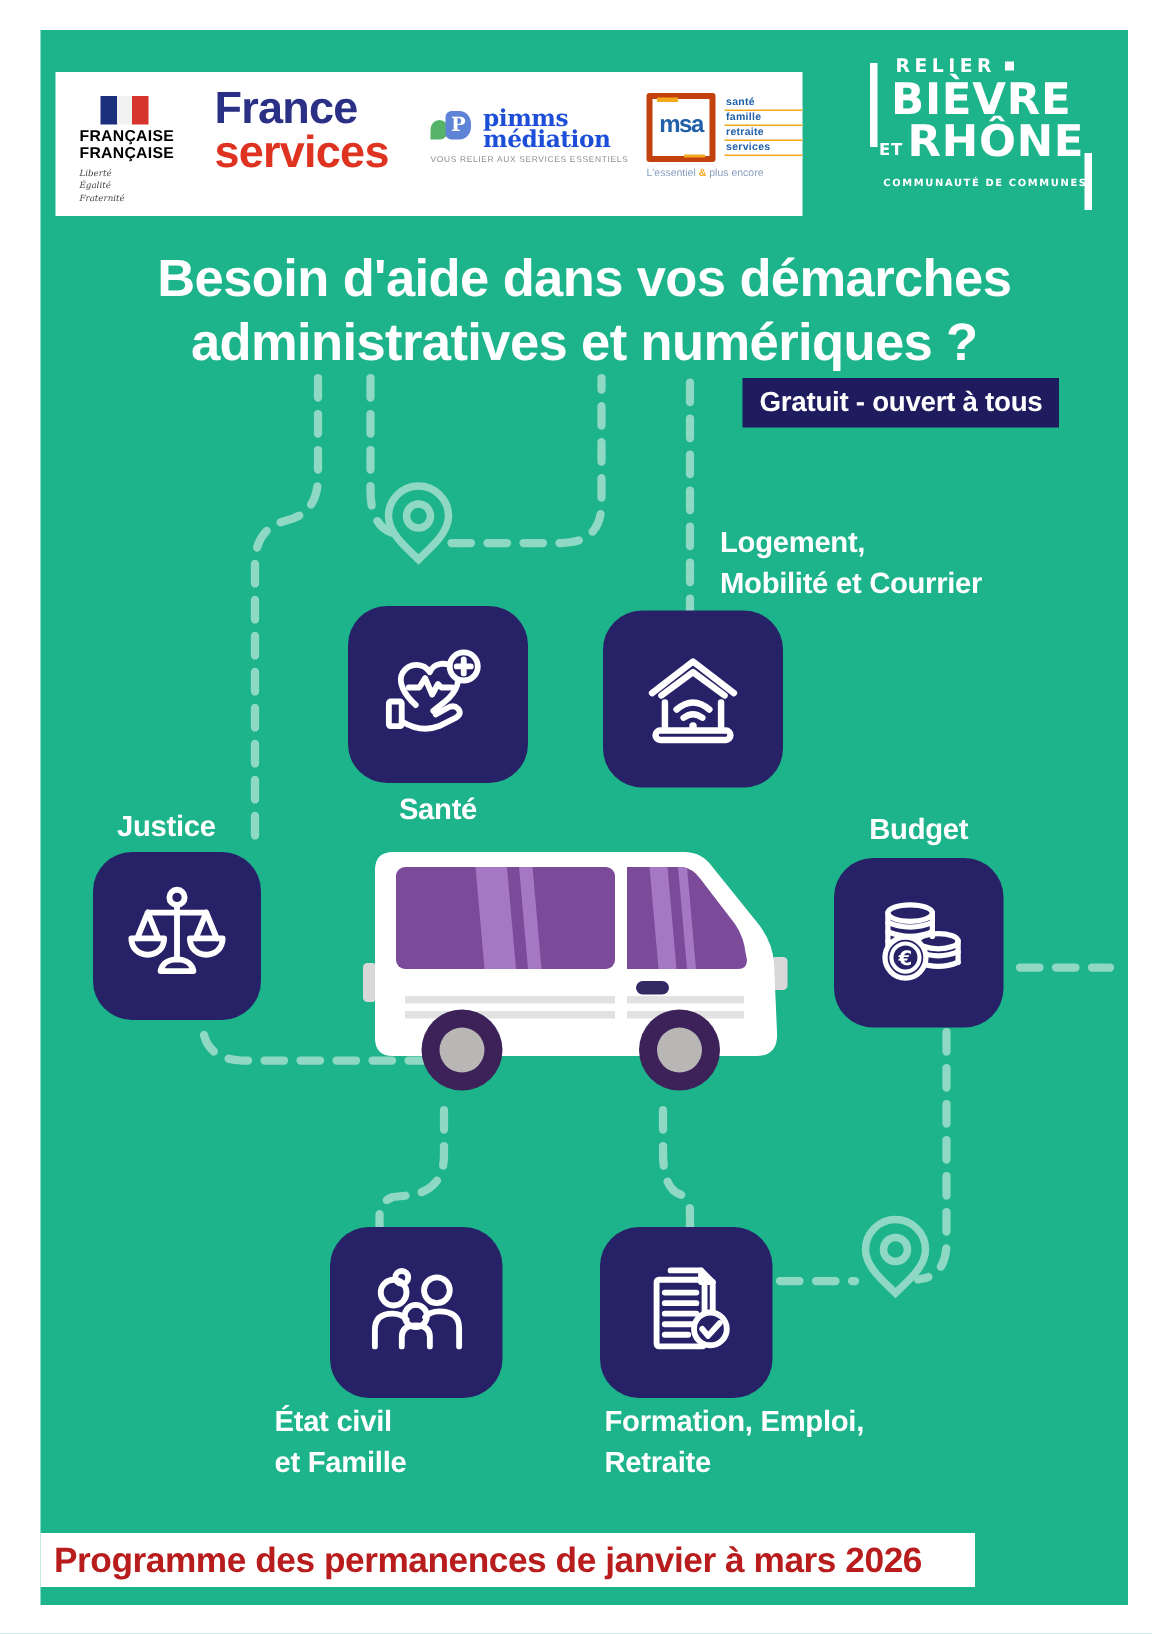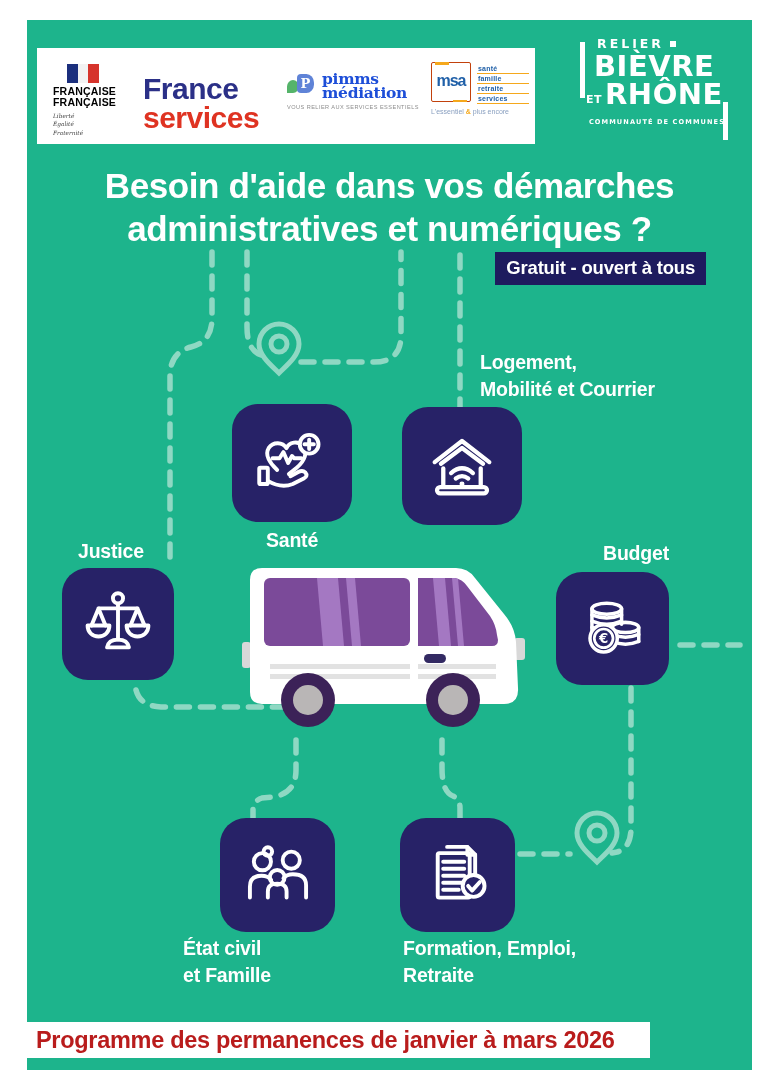--- a/index.html
+++ b/index.html
@@ -14,37 +14,37 @@
 
   
   .rf{left:16px;top:16px;width:86px;color:#000;}
   .rf-flag{display:flex;width:32px;height:19px;margin-left:14px;margin-bottom:3px;}
   .rf-flag span{flex:1;}
   .rf-b{background:#1b2f7d;} .rf-w{background:#f2f2f2;} .rf-r{background:#d6342c;}
   .rf-name{font-weight:bold;font-size:10.5px;line-height:1.08;letter-spacing:.2px;}
   .rf-motto{font-family:"DejaVu Serif",serif;font-style:italic;font-size:5.8px;color:#444;margin-top:3px;line-height:1.5;}
 
   
-  .fs{left:106px;top:26px;font-weight:800;font-size:30px;line-height:.98;letter-spacing:-.5px;}
+  .fs{left:106px;top:10px;font-weight:800;font-size:30px;line-height:.98;letter-spacing:-.5px;}
   .fs-france{color:#2b3087;}
   .fs-services{color:#df3322;}
 
   
   .pimms{left:250px;top:24px;width:150px;}
   .pimms-row{display:flex;align-items:flex-start;}
   .pimms-icon{position:relative;width:30px;height:26px;margin-right:5px;margin-top:2px;}
   .pimms-leaf{position:absolute;left:0;top:6px;width:12px;height:13px;background:#55b46a;border-radius:55% 55% 55% 0;}
   .pimms-bubble{position:absolute;left:10px;top:0;width:17px;height:19px;background:#5f83d7;border-radius:4px 45% 45% 4px;color:#fff;font-weight:bold;font-size:13px;text-align:center;line-height:19px;font-family:"DejaVu Serif",serif;}
   .pimms-name{font-family:"DejaVu Serif",serif;font-weight:bold;color:#1d4ed8;font-size:15.5px;line-height:.88;letter-spacing:-.3px;}
   .pimms-tagline{font-size:5.6px;color:#8d8d8d;letter-spacing:.45px;margin-top:4px;white-space:nowrap;}
 
   
   .msa{left:394px;top:14px;width:104px;}
   .msa-row{display:flex;align-items:flex-start;}
-  .msa-square{position:relative;width:38px;height:38px;border:1px solid #c2410c;border-radius:2px;background:#fff;
+  .msa-square{position:relative;width:38px;height:38px;border:4px solid #c2410c;border-radius:2px;background:#fff;
     color:#2060a8;font-weight:800;font-size:16px;text-align:center;line-height:36px;letter-spacing:-1px;}
   .msa-tick-t{position:absolute;left:3px;top:-1px;width:14px;height:2.5px;background:#f5a81c;}
   .msa-tick-b{position:absolute;right:3px;bottom:-1px;width:14px;height:2.5px;background:#f5a81c;}
   .msa-items{margin-left:6px;margin-top:2px;width:52px;}
   .msa-item{font-size:7px;font-weight:800;color:#2060a8;border-bottom:1.3px solid #f5a81c;padding:.6px 0 1.4px 1px;letter-spacing:.2px;}
   .msa-tagline{font-size:7px;color:#8aa0c0;margin-top:4px;white-space:nowrap;}
   .msa-amp{color:#f5a81c;font-weight:bold;}
 
   
   .eber{left:580px;top:36px;width:154px;color:#fff;font-family:"DejaVu Sans",sans-serif;font-weight:bold;}
@@ -68,21 +68,21 @@
   .t-logement{left:402px;top:407px;width:120px;height:118px;}
   .t-justice{left:62px;top:568px;width:112px;height:112px;}
   .t-budget{left:556px;top:572px;width:113px;height:113px;}
   .t-etat{left:220px;top:818px;width:115px;height:114px;}
   .t-formation{left:400px;top:818px;width:115px;height:114px;}
 
   .lbl{color:#fff;font-weight:800;font-size:19.5px;letter-spacing:-.2px;line-height:1.4;}
   .lbl-sante{left:232px;top:527px;width:120px;text-align:center;}
   .lbl-logement{left:480px;top:349px;}
   .lbl-justice{left:78px;top:538px;}
-  .lbl-budget{left:556px;top:540px;width:113px;text-align:right;}
+  .lbl-budget{left:556px;top:540px;width:113px;text-align:center;}
   .lbl-etat{left:183px;top:935px;}
   .lbl-formation{left:403px;top:935px;}
 
   
   .footer-band{left:27px;top:1022px;width:623px;height:36px;background:#ffffff;display:flex;align-items:center;}
   .footer-text{color:#b91c1c;font-weight:800;font-size:23.5px;letter-spacing:-.3px;padding-left:9px;white-space:nowrap;}
 </style>
 </head>
 <body>
 

